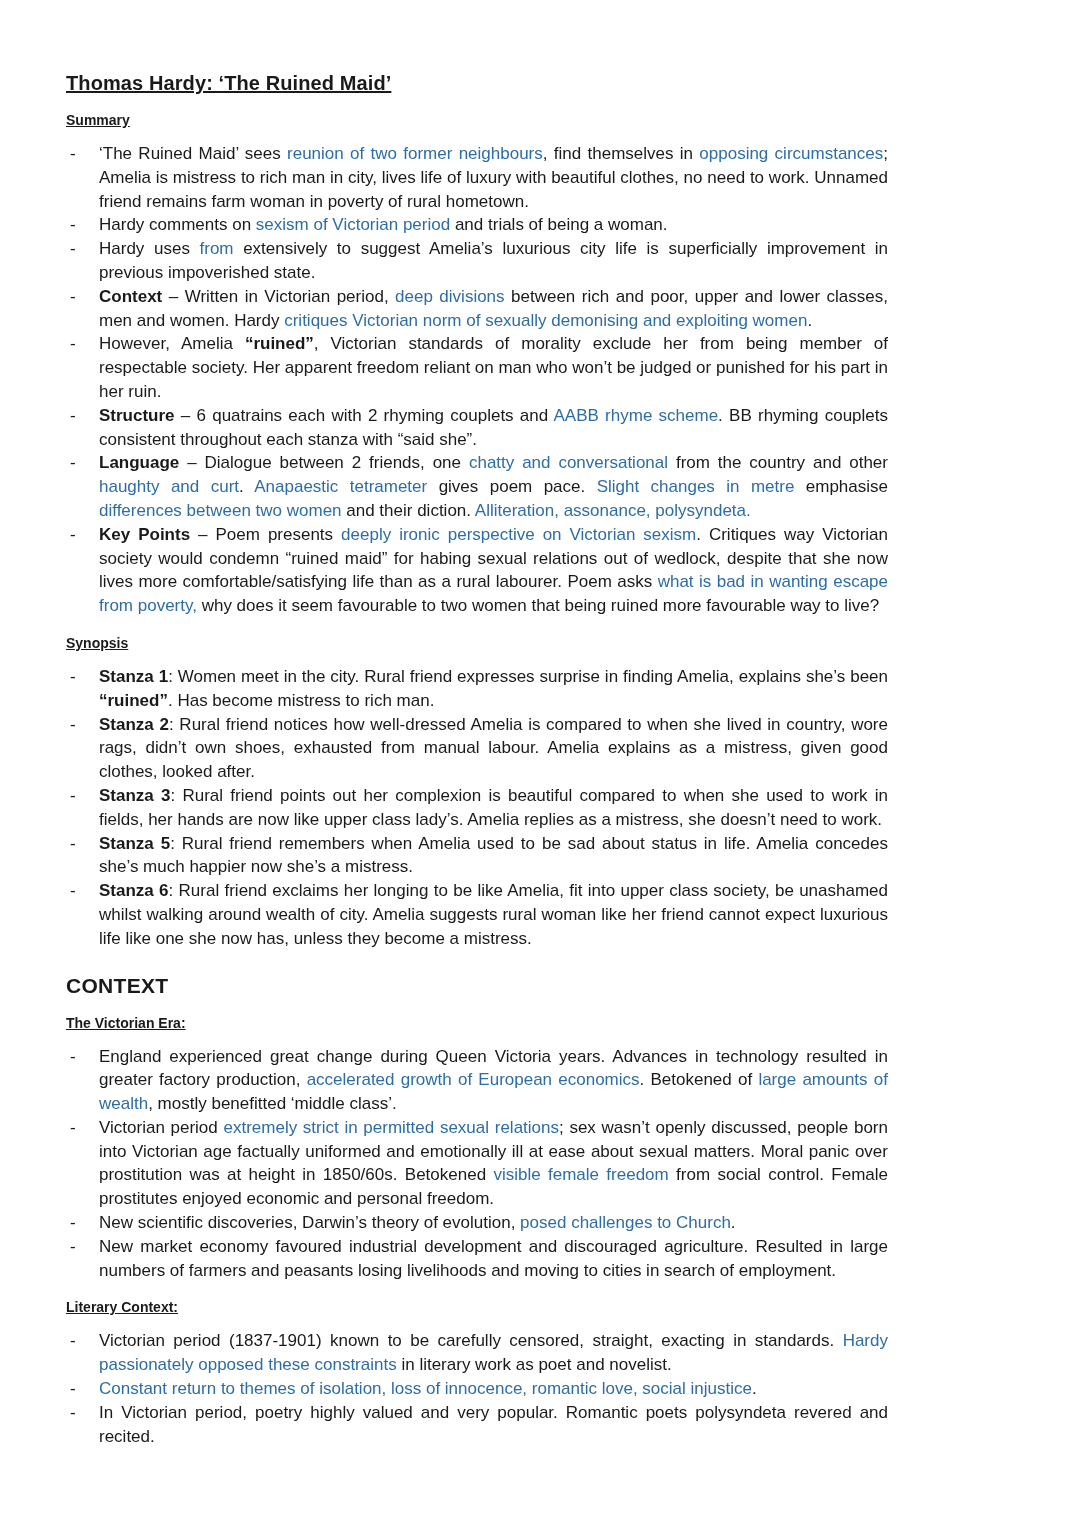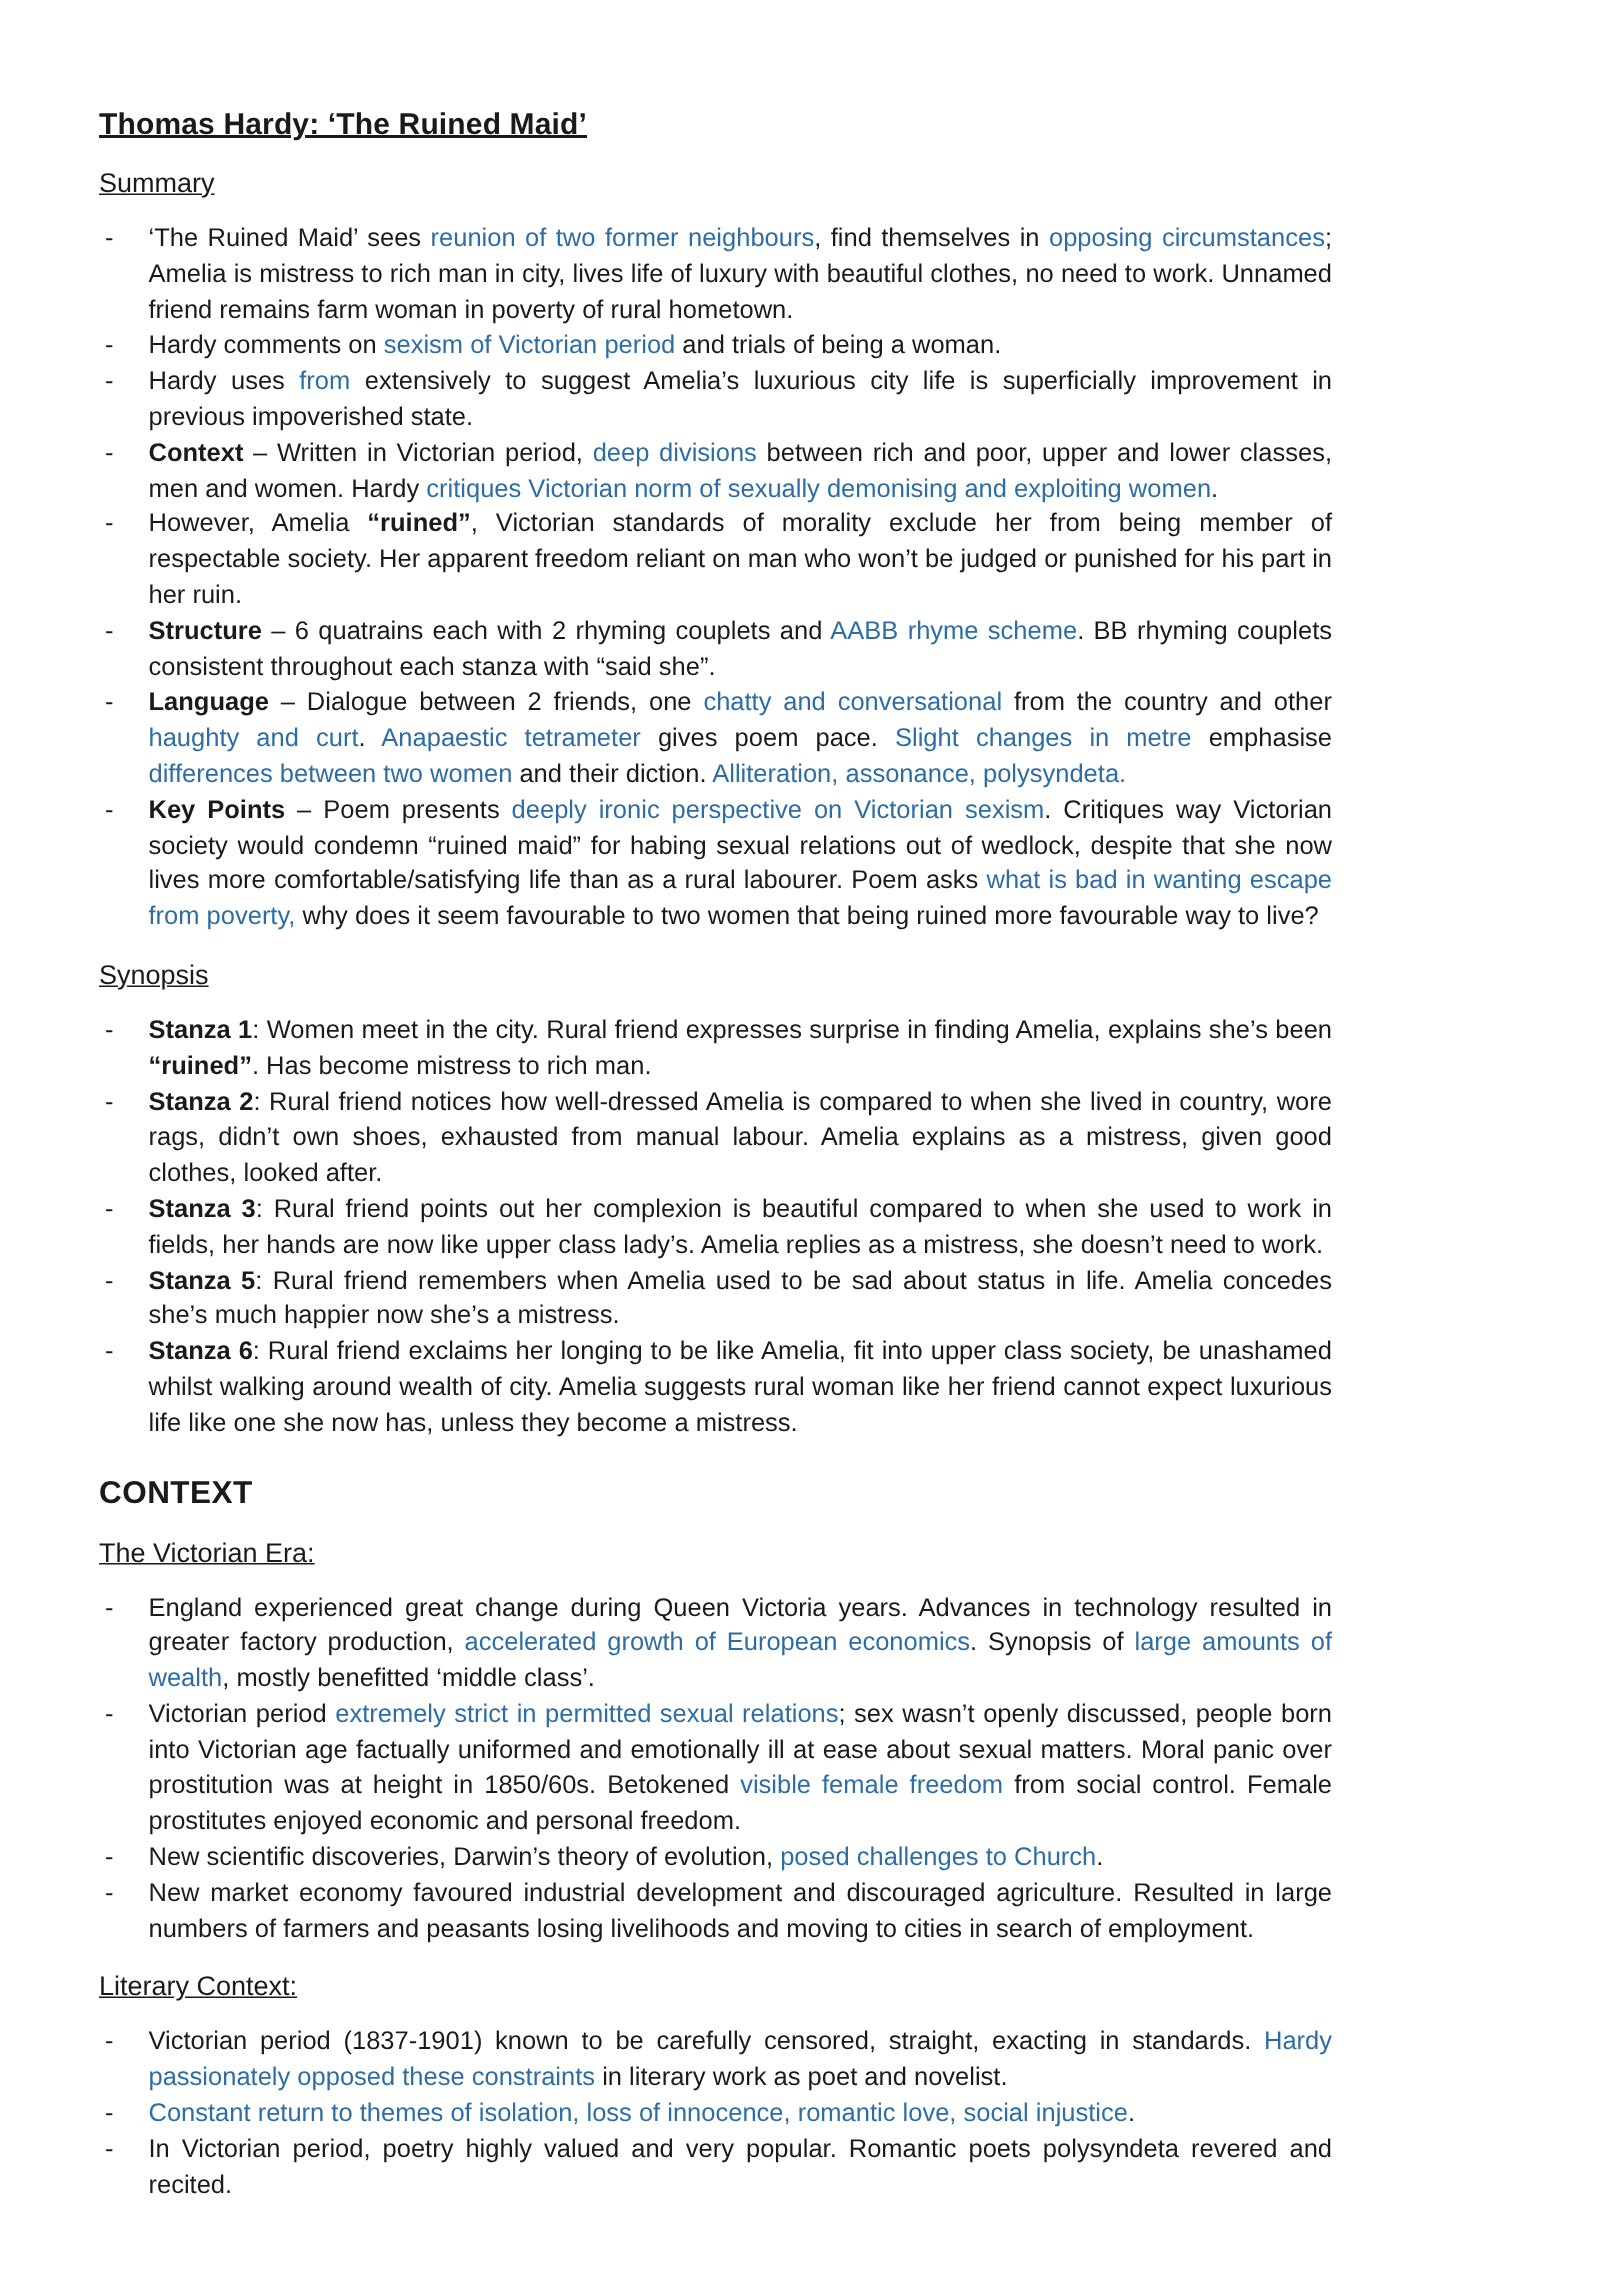--- a/index.html
+++ b/index.html
@@ -16,21 +16,21 @@
     background:#ffffff;
     overflow:hidden;
   }
   h1.doc-title {
     font-size:20px; font-weight:700;
     text-decoration:underline;
     margin:0 0 0 0;
     letter-spacing:.1px;
   }
   h2.sec {
-    font-size:18px; font-weight:400;
+    font-size:14px; font-weight:700;
     text-decoration:underline;
     margin:17px 0 14px 0;
   }
   h2.big {
     font-size:21px; font-weight:700;
     text-decoration:none;
     margin:23px 0 1px 0;
     letter-spacing:.3px;
   }
   ul.bullets {
@@ -72,21 +72,21 @@
       <ul class="bullets">
         <li><span class="bold">Stanza 1</span><span class="plain">: Women meet in the city. Rural friend expresses surprise in finding Amelia, explains she’s been </span><span class="bold">“ruined”</span><span class="plain">. Has become mistress to rich man.</span></li>
         <li><span class="bold">Stanza 2</span><span class="plain">: Rural friend notices how well-dressed Amelia is compared to when she lived in country, wore rags, didn’t own shoes, exhausted from manual labour. Amelia explains as a mistress, given good clothes, looked after.</span></li>
         <li><span class="bold">Stanza 3</span><span class="plain">: Rural friend points out her complexion is beautiful compared to when she used to work in fields, her hands are now like upper class lady’s. Amelia replies as a mistress, she doesn’t need to work.</span></li>
         <li><span class="bold">Stanza 5</span><span class="plain">: Rural friend remembers when Amelia used to be sad about status in life. Amelia concedes she’s much happier now she’s a mistress.</span></li>
         <li><span class="bold">Stanza 6</span><span class="plain">: Rural friend exclaims her longing to be like Amelia, fit into upper class society, be unashamed whilst walking around wealth of city. Amelia suggests rural woman like her friend cannot expect luxurious life like one she now has, unless they become a mistress.</span></li>
       </ul>
       <h2 class="big">CONTEXT</h2>
       <h2 class="sec">The Victorian Era:</h2>
       <ul class="bullets">
-        <li><span class="plain">England experienced great change during Queen Victoria years. Advances in technology resulted in greater factory production, </span><span class="blue">accelerated growth of European economics</span><span class="plain">. Synopsis of </span><span class="blue">large amounts of wealth</span><span class="plain">, mostly benefitted ‘middle class’.</span></li>
+        <li><span class="plain">England experienced great change during Queen Victoria years. Advances in technology resulted in greater factory production, </span><span class="blue">accelerated growth of European economics</span><span class="plain">. Betokened of </span><span class="blue">large amounts of wealth</span><span class="plain">, mostly benefitted ‘middle class’.</span></li>
         <li><span class="plain">Victorian period </span><span class="blue">extremely strict in permitted sexual relations</span><span class="plain">; sex wasn’t openly discussed, people born into Victorian age factually uniformed and emotionally ill at ease about sexual matters. Moral panic over prostitution was at height in 1850/60s. Betokened </span><span class="blue">visible female freedom</span><span class="plain"> from social control. Female prostitutes enjoyed economic and personal freedom.</span></li>
         <li><span class="plain">New scientific discoveries, Darwin’s theory of evolution, </span><span class="blue">posed challenges to Church</span><span class="plain">.</span></li>
         <li><span class="plain">New market economy favoured industrial development and discouraged agriculture. Resulted in large numbers of farmers and peasants losing livelihoods and moving to cities in search of employment.</span></li>
       </ul>
       <h2 class="sec">Literary Context:</h2>
       <ul class="bullets">
         <li><span class="plain">Victorian period (1837-1901) known to be carefully censored, straight, exacting in standards. </span><span class="blue">Hardy passionately opposed these constraints</span><span class="plain"> in literary work as poet and novelist.</span></li>
         <li><span class="blue">Constant return to themes of isolation, loss of innocence, romantic love, social injustice</span><span class="plain">.</span></li>
         <li><span class="plain">In Victorian period, poetry highly valued and very popular. Romantic poets polysyndeta revered and recited.</span></li>
       </ul>

